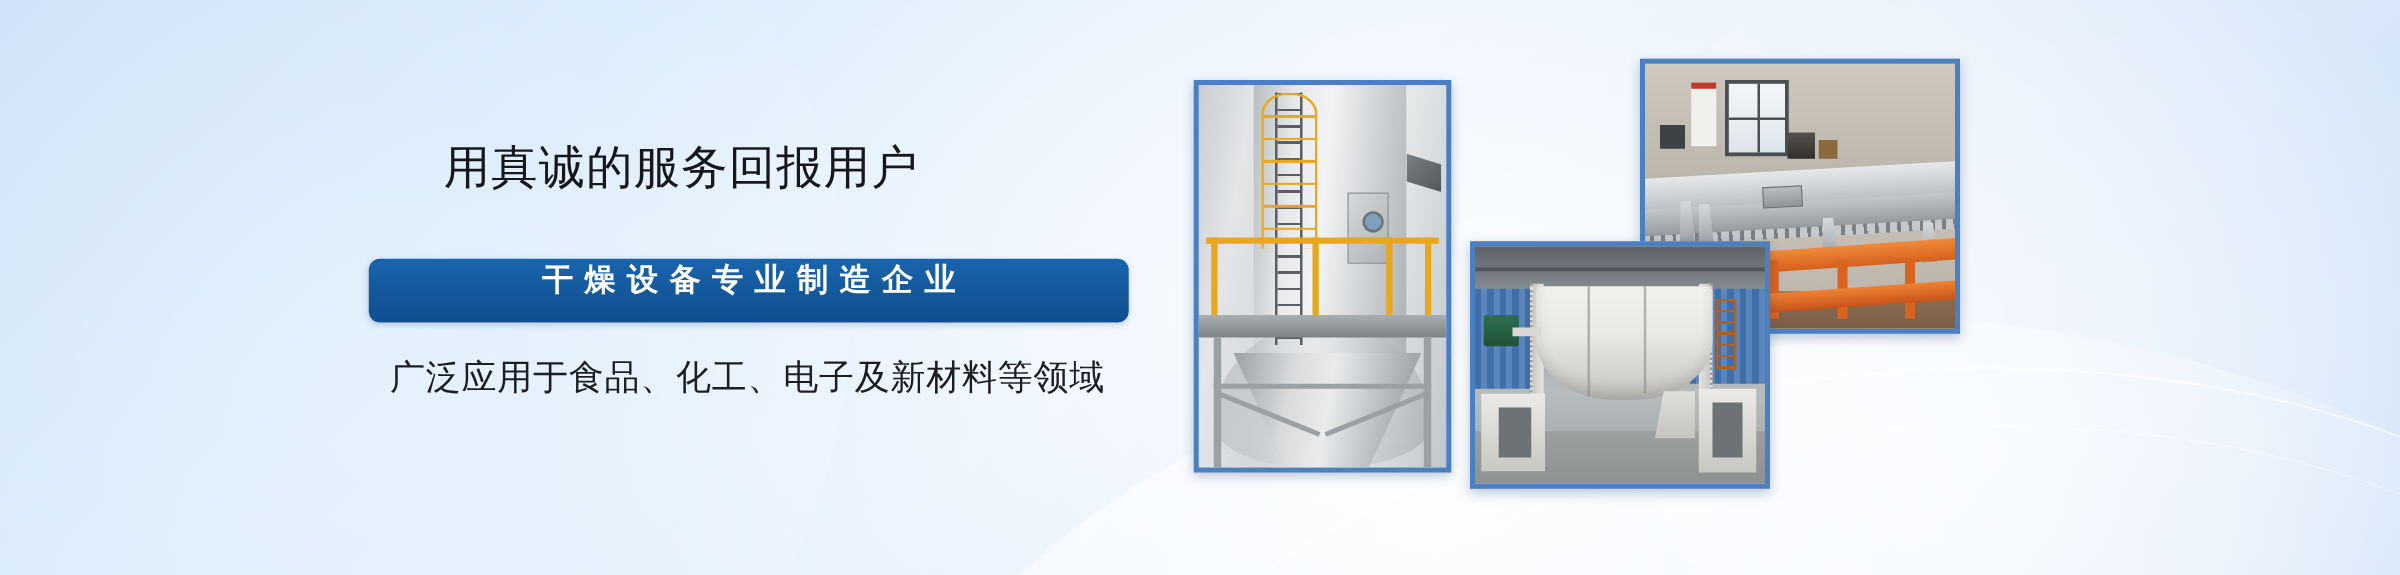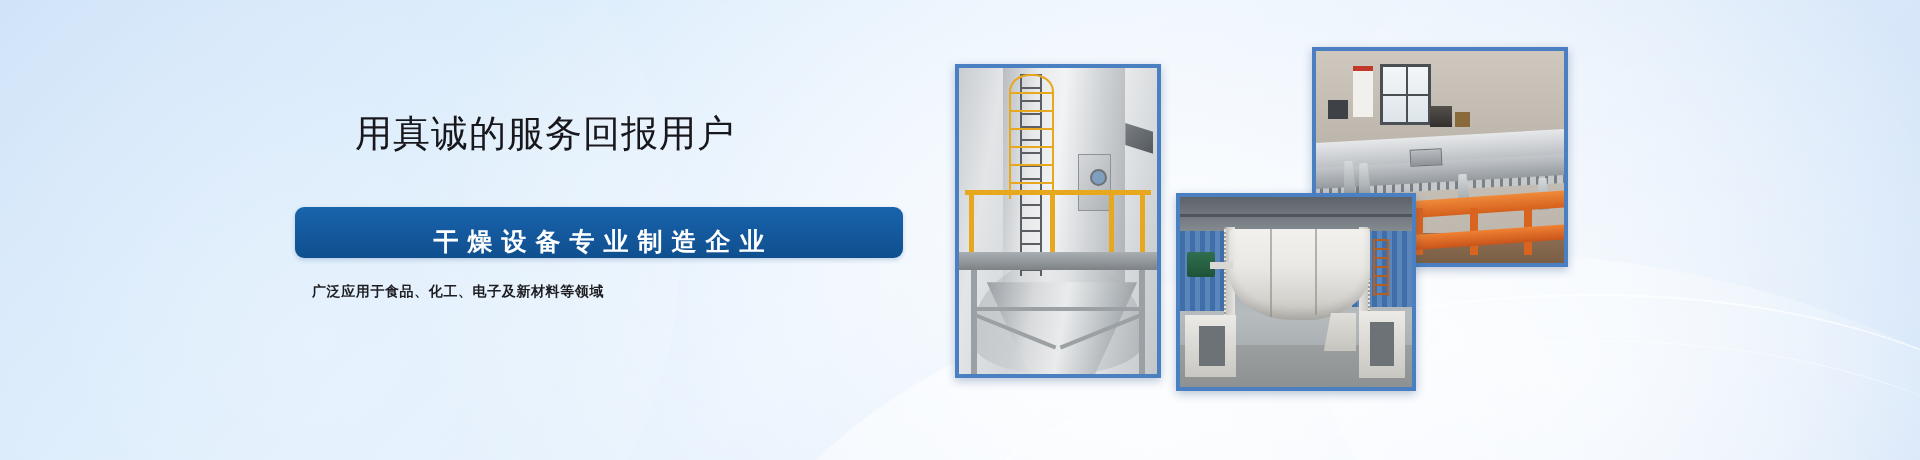--- a/index.html
+++ b/index.html
@@ -51,29 +51,29 @@
     letter-spacing:1px;white-space:nowrap;
     font-weight:400;
     text-align:center;
   }
   .pill{
     position:absolute;left:295px;top:207px;
     width:608px;height:51px;
     background:linear-gradient(180deg,#1964ad 0%,#14589c 55%,#0f4f8e 100%);
     border-radius:9px;
     box-shadow:0 2px 5px rgba(20,70,130,0.22);
-    display:flex;align-items:flex-end;justify-content:center;
+    display:flex;align-items:flex-start;justify-content:center;
   }
   .pill-text{
     color:#ffffff;font-size:25px;font-weight:700;
     letter-spacing:9px;text-indent:9px;white-space:nowrap;
   }
   .subtitle{
     position:absolute;left:312px;top:283px;
-    font-size:14px;font-weight:700;color:#1d1d22;
+    font-size:28px;font-weight:400;color:#1d1d22;
     letter-spacing:.6px;white-space:nowrap;
   }
 
   
   .photo{
     position:absolute;
     border:4px solid #4a80c2;
     box-shadow:0 3px 9px rgba(30,70,120,0.30);
     overflow:hidden;background:#c8ccd0;
   }

